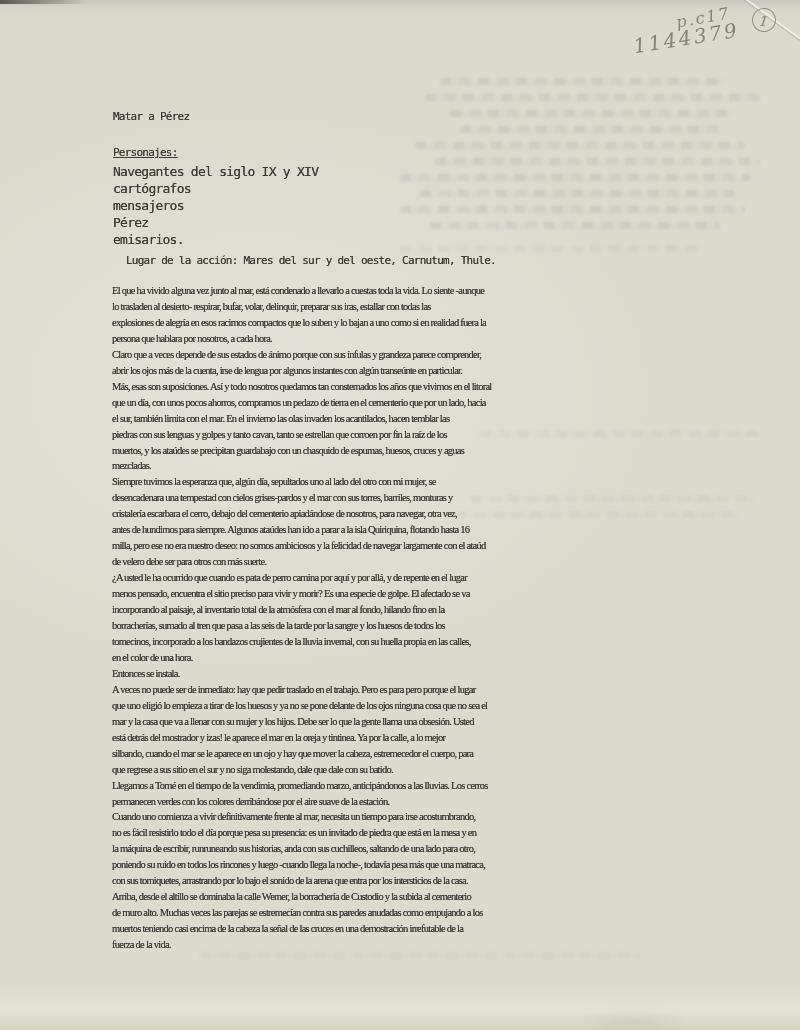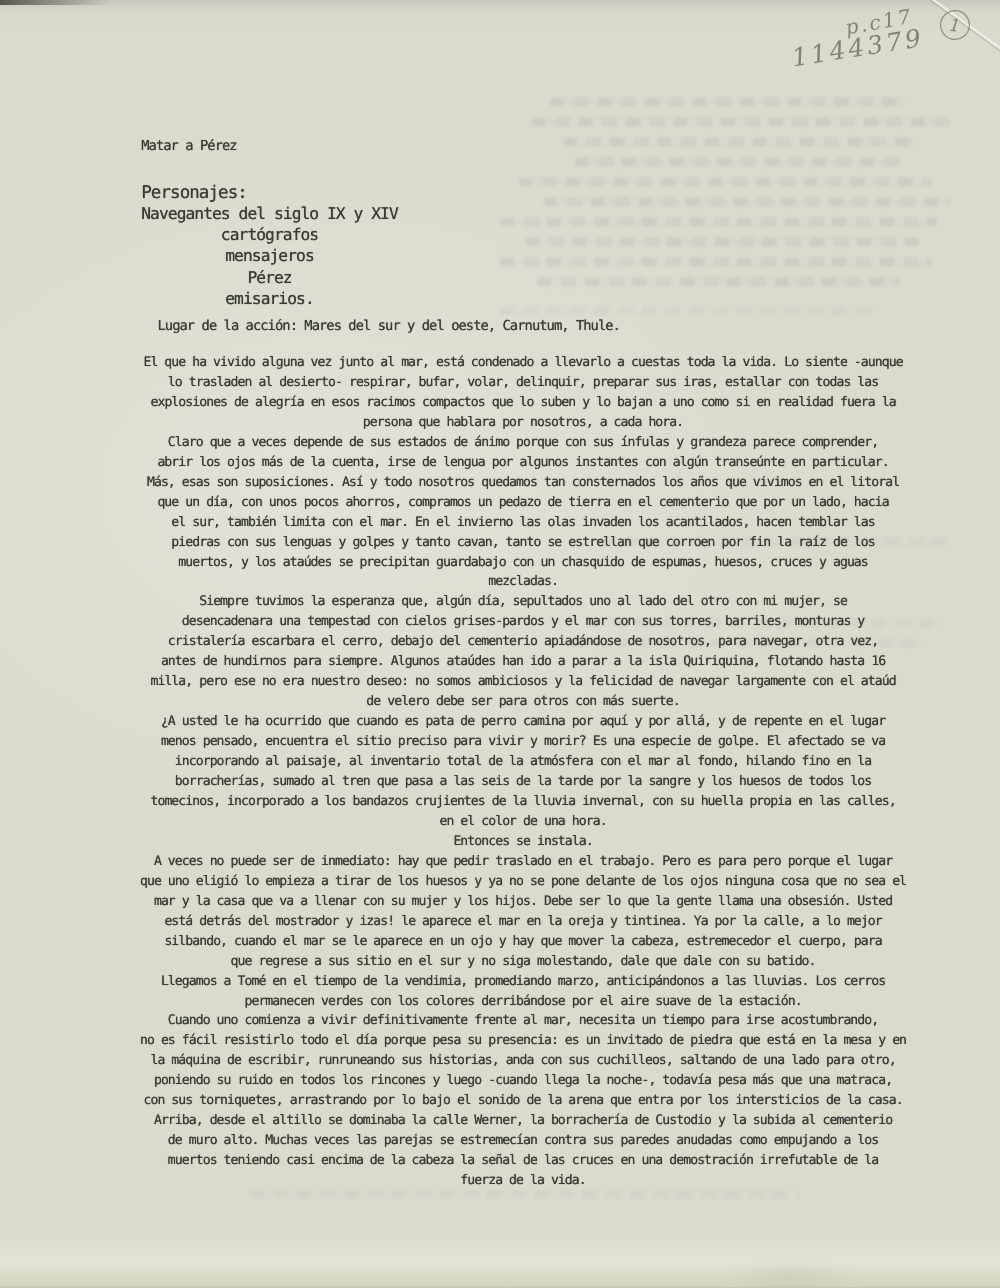--- a/index.html
+++ b/index.html
@@ -27,27 +27,26 @@
   }
   .hw-pageref{left:676px;top:8px;font-size:16px;letter-spacing:2px;transform:rotate(-10deg);}
   .hw-circle{
     left:752px;top:8px;width:24px;height:24px;border:1.6px solid rgba(135,129,114,0.85);border-radius:50%;
     font-size:14px;line-height:24px;text-align:center;transform:rotate(7deg);box-sizing:border-box;
   }
   .hw-number{left:633px;top:26px;font-size:20px;letter-spacing:2.5px;transform:rotate(-9deg);}
   .txt{
     position:absolute;white-space:pre;letter-spacing:-0.75px;
     text-shadow:0 0 0.6px rgba(59,59,54,0.85);
-    text-align:center;
   }
   .title{left:113px;top:110px;font-size:11px;}
-  .cast-heading{left:113px;top:146px;font-size:14px;}
+  .cast-heading{left:113px;top:146px;font-size:11px;text-decoration:underline;}
   .cast{left:113px;top:163px;font-size:13px;line-height:17px;}
   .setting{left:126px;top:254px;font-size:11px;}
-  .bodytext{left:112px;top:283px;font-size:10.5px;line-height:15.95px;}
+  .bodytext{left:112px;top:283px;font-size:10.5px;line-height:15.95px;font-family:Liberation Serif, serif;}
   .bottom-shade{
     position:absolute;left:0;bottom:0;width:800px;height:46px;
     background:linear-gradient(180deg, rgba(220,217,205,0) 0, rgba(230,229,216,0.7) 26px, rgba(213,214,188,0.65) 42px, rgba(200,201,178,0.5) 46px);
   }
   .bottom-blob{
     position:absolute;left:578px;top:1008px;width:110px;height:26px;border-radius:50%;
     background:radial-gradient(ellipse at center, rgba(148,146,133,0.45), rgba(148,146,133,0) 70%);filter:blur(2px);
   }
 </style>
 </head>

